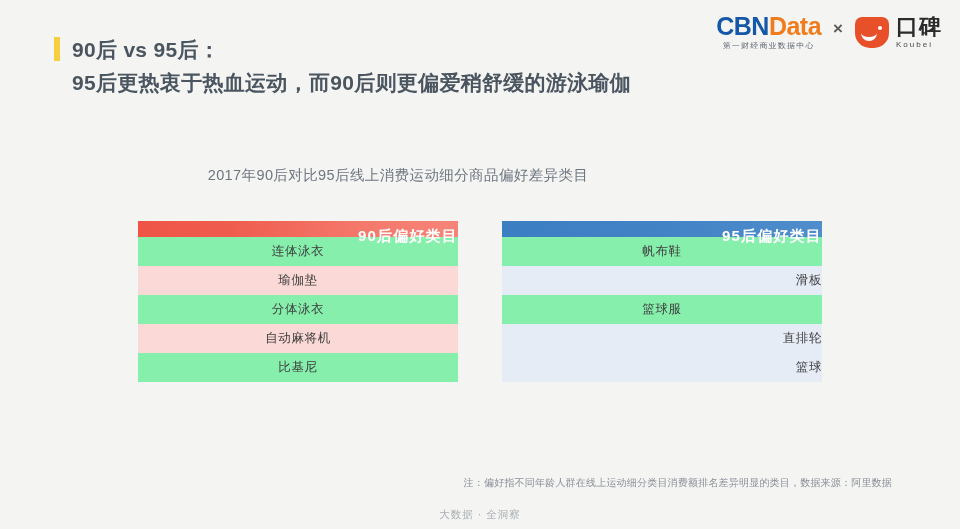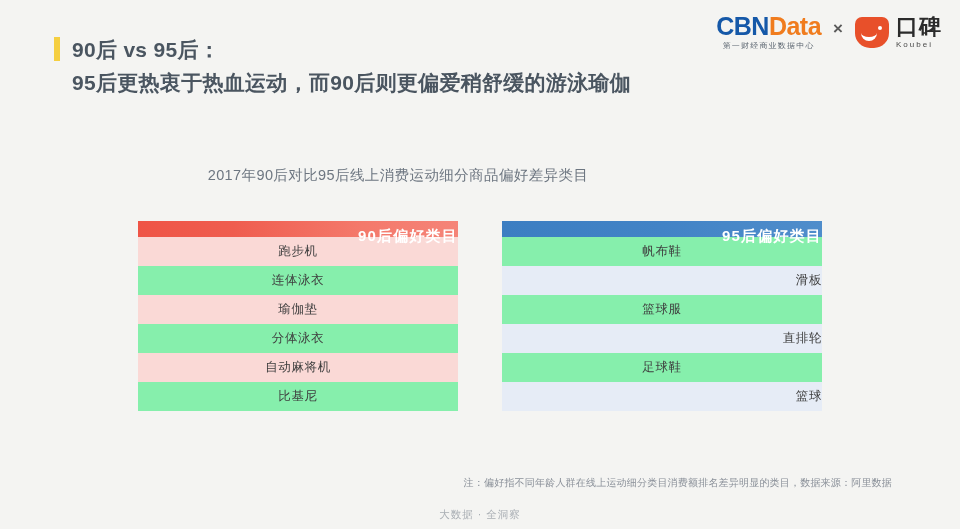--- a/index.html
+++ b/index.html
@@ -235,35 +235,33 @@
     <div class="headline-line">95后更热衷于热血运动，而90后则更偏爱稍舒缓的游泳瑜伽</div>
   </div>
 </div>
 
 <div class="subtitle">2017年90后对比95后线上消费运动细分商品偏好差异类目</div>
 
 <div class="tables">
 
   <div class="table table--left">
     <div class="table-header">90后偏好类目</div>
-    <div class="table-row odd">跑步机</div>
     <div class="table-row even">连体泳衣</div>
     <div class="table-row odd">瑜伽垫</div>
     <div class="table-row even">分体泳衣</div>
     <div class="table-row odd">自动麻将机</div>
     <div class="table-row even">比基尼</div>
   </div>
 
   <div class="table table--right">
     <div class="table-header">95后偏好类目</div>
     <div class="table-row odd">帆布鞋</div>
     <div class="table-row even">滑板</div>
     <div class="table-row odd">篮球服</div>
     <div class="table-row even">直排轮</div>
-    <div class="table-row odd">足球鞋</div>
     <div class="table-row even">篮球</div>
   </div>
 
 </div>
 
 <div class="footnote">注：偏好指不同年龄人群在线上运动细分类目消费额排名差异明显的类目，数据来源：阿里数据</div>
 
 <div class="watermark">大数据 · 全洞察</div>
 
 </body></html>

